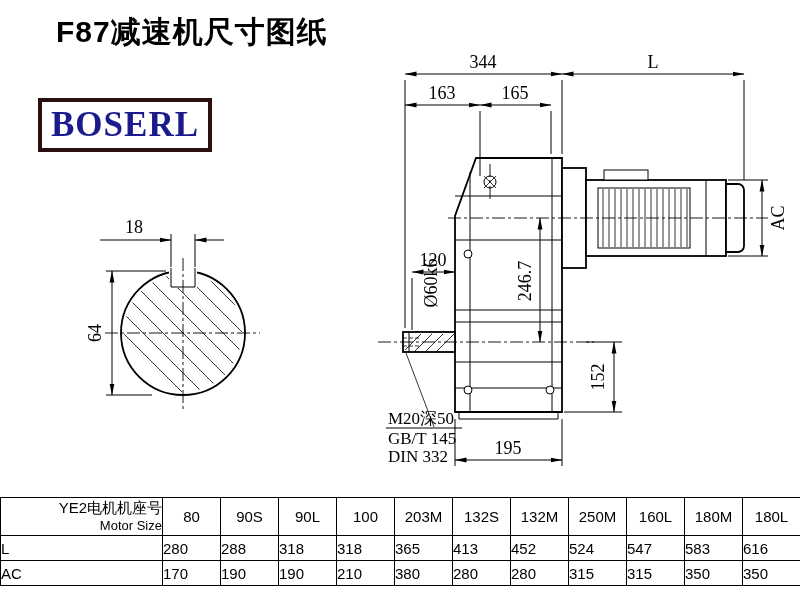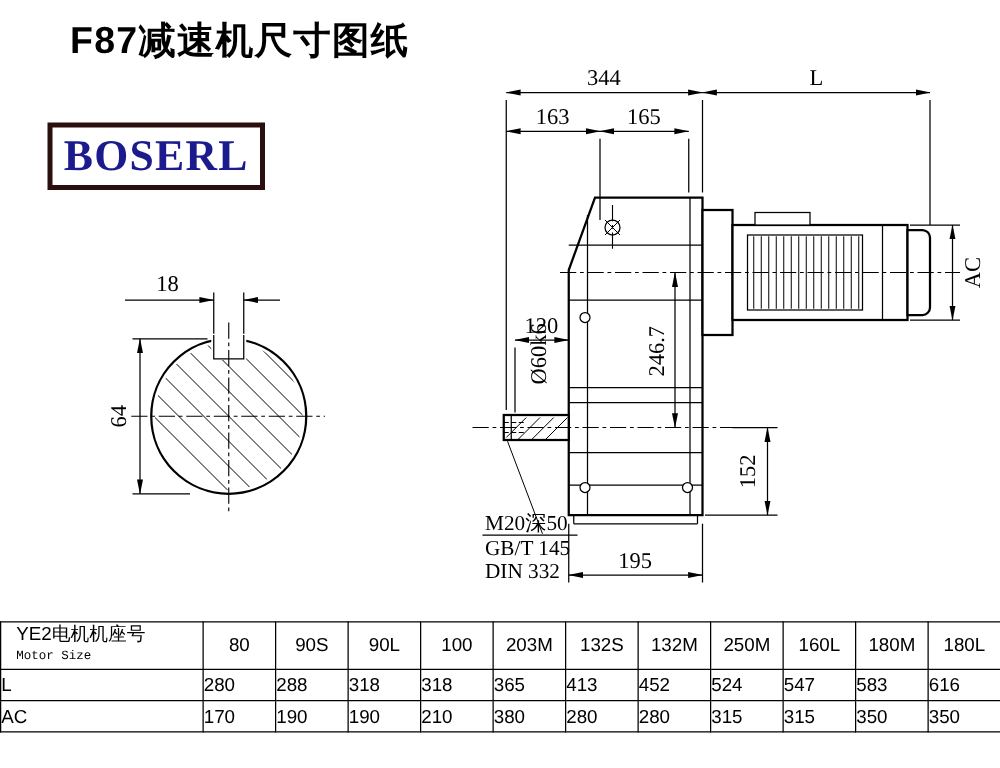--- a/index.html
+++ b/index.html
@@ -28,23 +28,23 @@
   text.dt { font-family:"Liberation Serif", serif; font-size:18px; fill:#000; }
   text.nt { font-family:"Liberation Serif", serif; font-size:17px; fill:#000; }
   .mid { text-anchor:middle; }
 
   
   table.dims { position:absolute; left:0; top:497px; width:800px;
                border-collapse:collapse; table-layout:fixed; background:#fff; }
   .dims th, .dims td { border:1px solid #000; font-weight:normal;
                        font-size:15px; padding:0; height:25px; overflow:hidden; }
   .dims thead th { height:38px; }
-  .dims th.rowhead { text-align:left; padding-left:12px; }
+  .dims th.rowhead { text-align:right; padding-left:12px; }
   .rowhead .cn { font-size:15px; line-height:18px; }
-  .rowhead .en { font-family:Liberation Mono, monospace; font-size:10px; line-height:17px; }
+  .rowhead .en { font-family:Liberation Sans, sans-serif; font-size:13px; line-height:17px; }
   col.c0 { width:162px; }
   col.cx { width:58px; }
 </style>
 </head>
 <body>
 
 <div class="page">
 
   <div class="title">F87减速机尺寸图纸</div>
 

